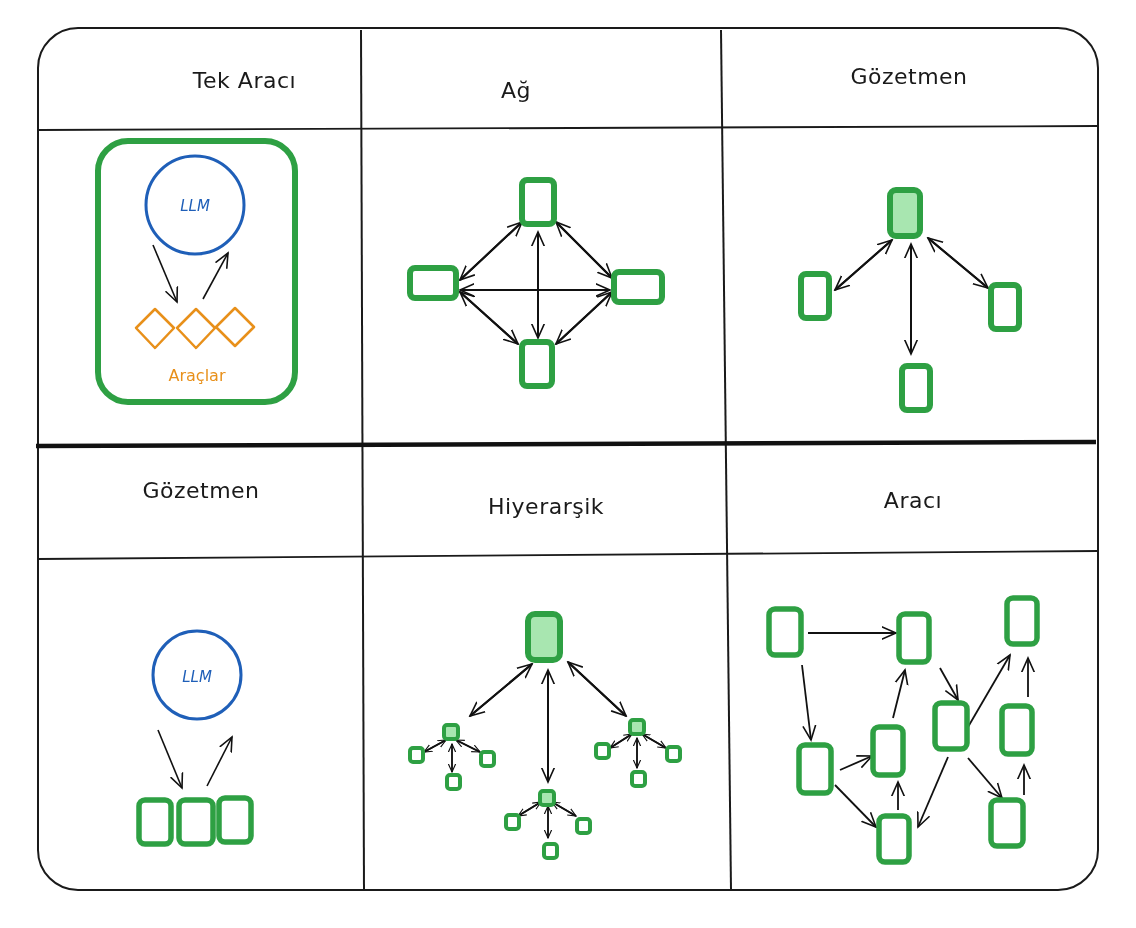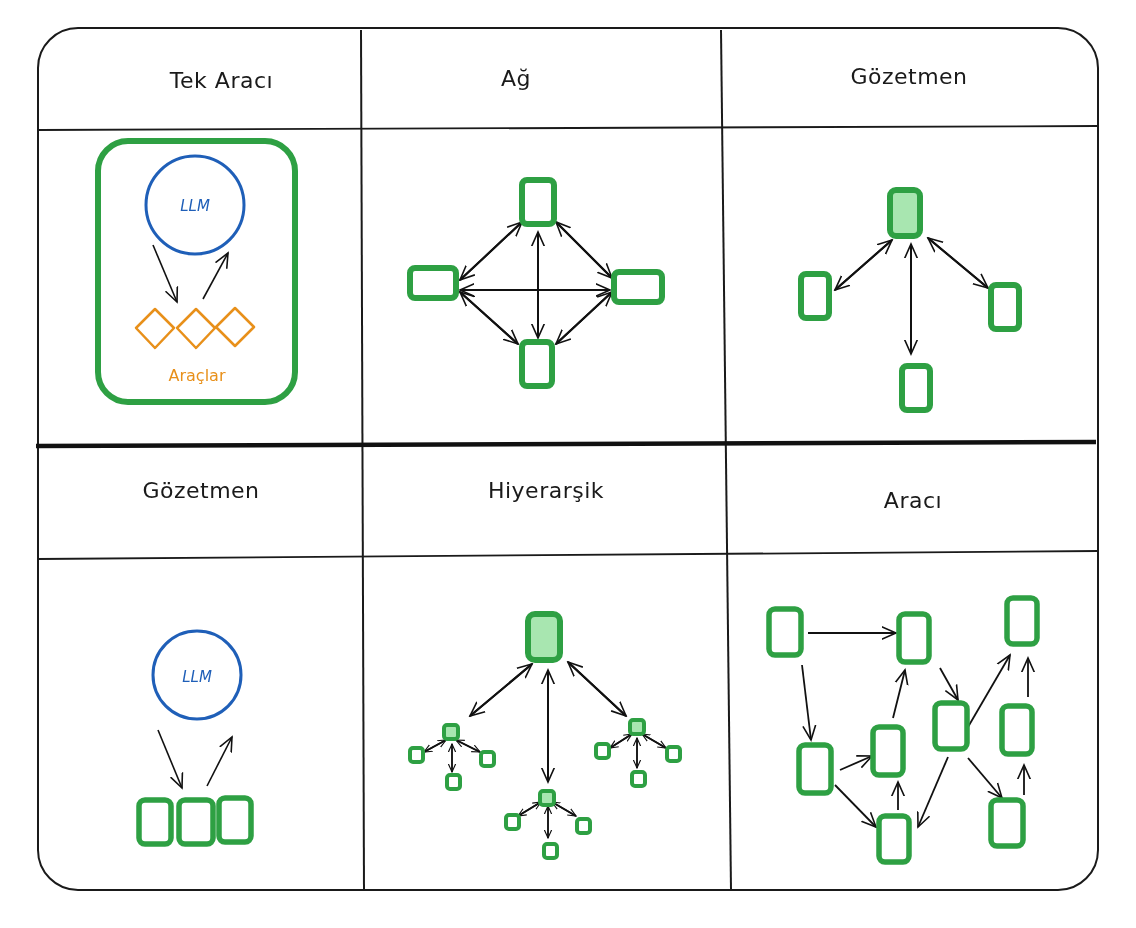--- a/index.html
+++ b/index.html
@@ -167,20 +167,20 @@
       <rect x="799" y="745" width="32" height="48" rx="6"></rect>
       <rect x="873" y="727" width="30" height="48" rx="6"></rect>
       <rect x="935" y="703" width="32" height="46" rx="6"></rect>
       <rect x="1002" y="706" width="30" height="48" rx="6"></rect>
       <rect x="879" y="816" width="30" height="46" rx="6"></rect>
       <rect x="991" y="800" width="32" height="46" rx="6"></rect>
     </g>
   </g>
 </svg>
 
-<div class="hdr" style="left:40px;top:66px;width:363px;">Tek Aracı</div>
-<div class="hdr" style="left:364px;top:64px;width:304px;">Ağ</div>
+<div class="hdr" style="left:40px;top:66px;width:363px;padding-left:23px;">Tek Aracı</div>
+<div class="hdr" style="left:364px;top:76px;width:304px;">Ağ</div>
 <div class="hdr" style="left:722px;top:62px;width:374px;">Gözetmen</div>
 <div class="hdr" style="left:40px;top:476px;width:322px;">
   <div>Gözetmen</div>
 </div>
-<div class="hdr" style="left:364px;top:476px;width:364px;">Hiyerarşik</div>
+<div class="hdr" style="left:364px;top:492px;width:364px;">Hiyerarşik</div>
 <div class="hdr" style="left:730px;top:486px;width:366px;">Aracı</div>
 
 </body></html>

